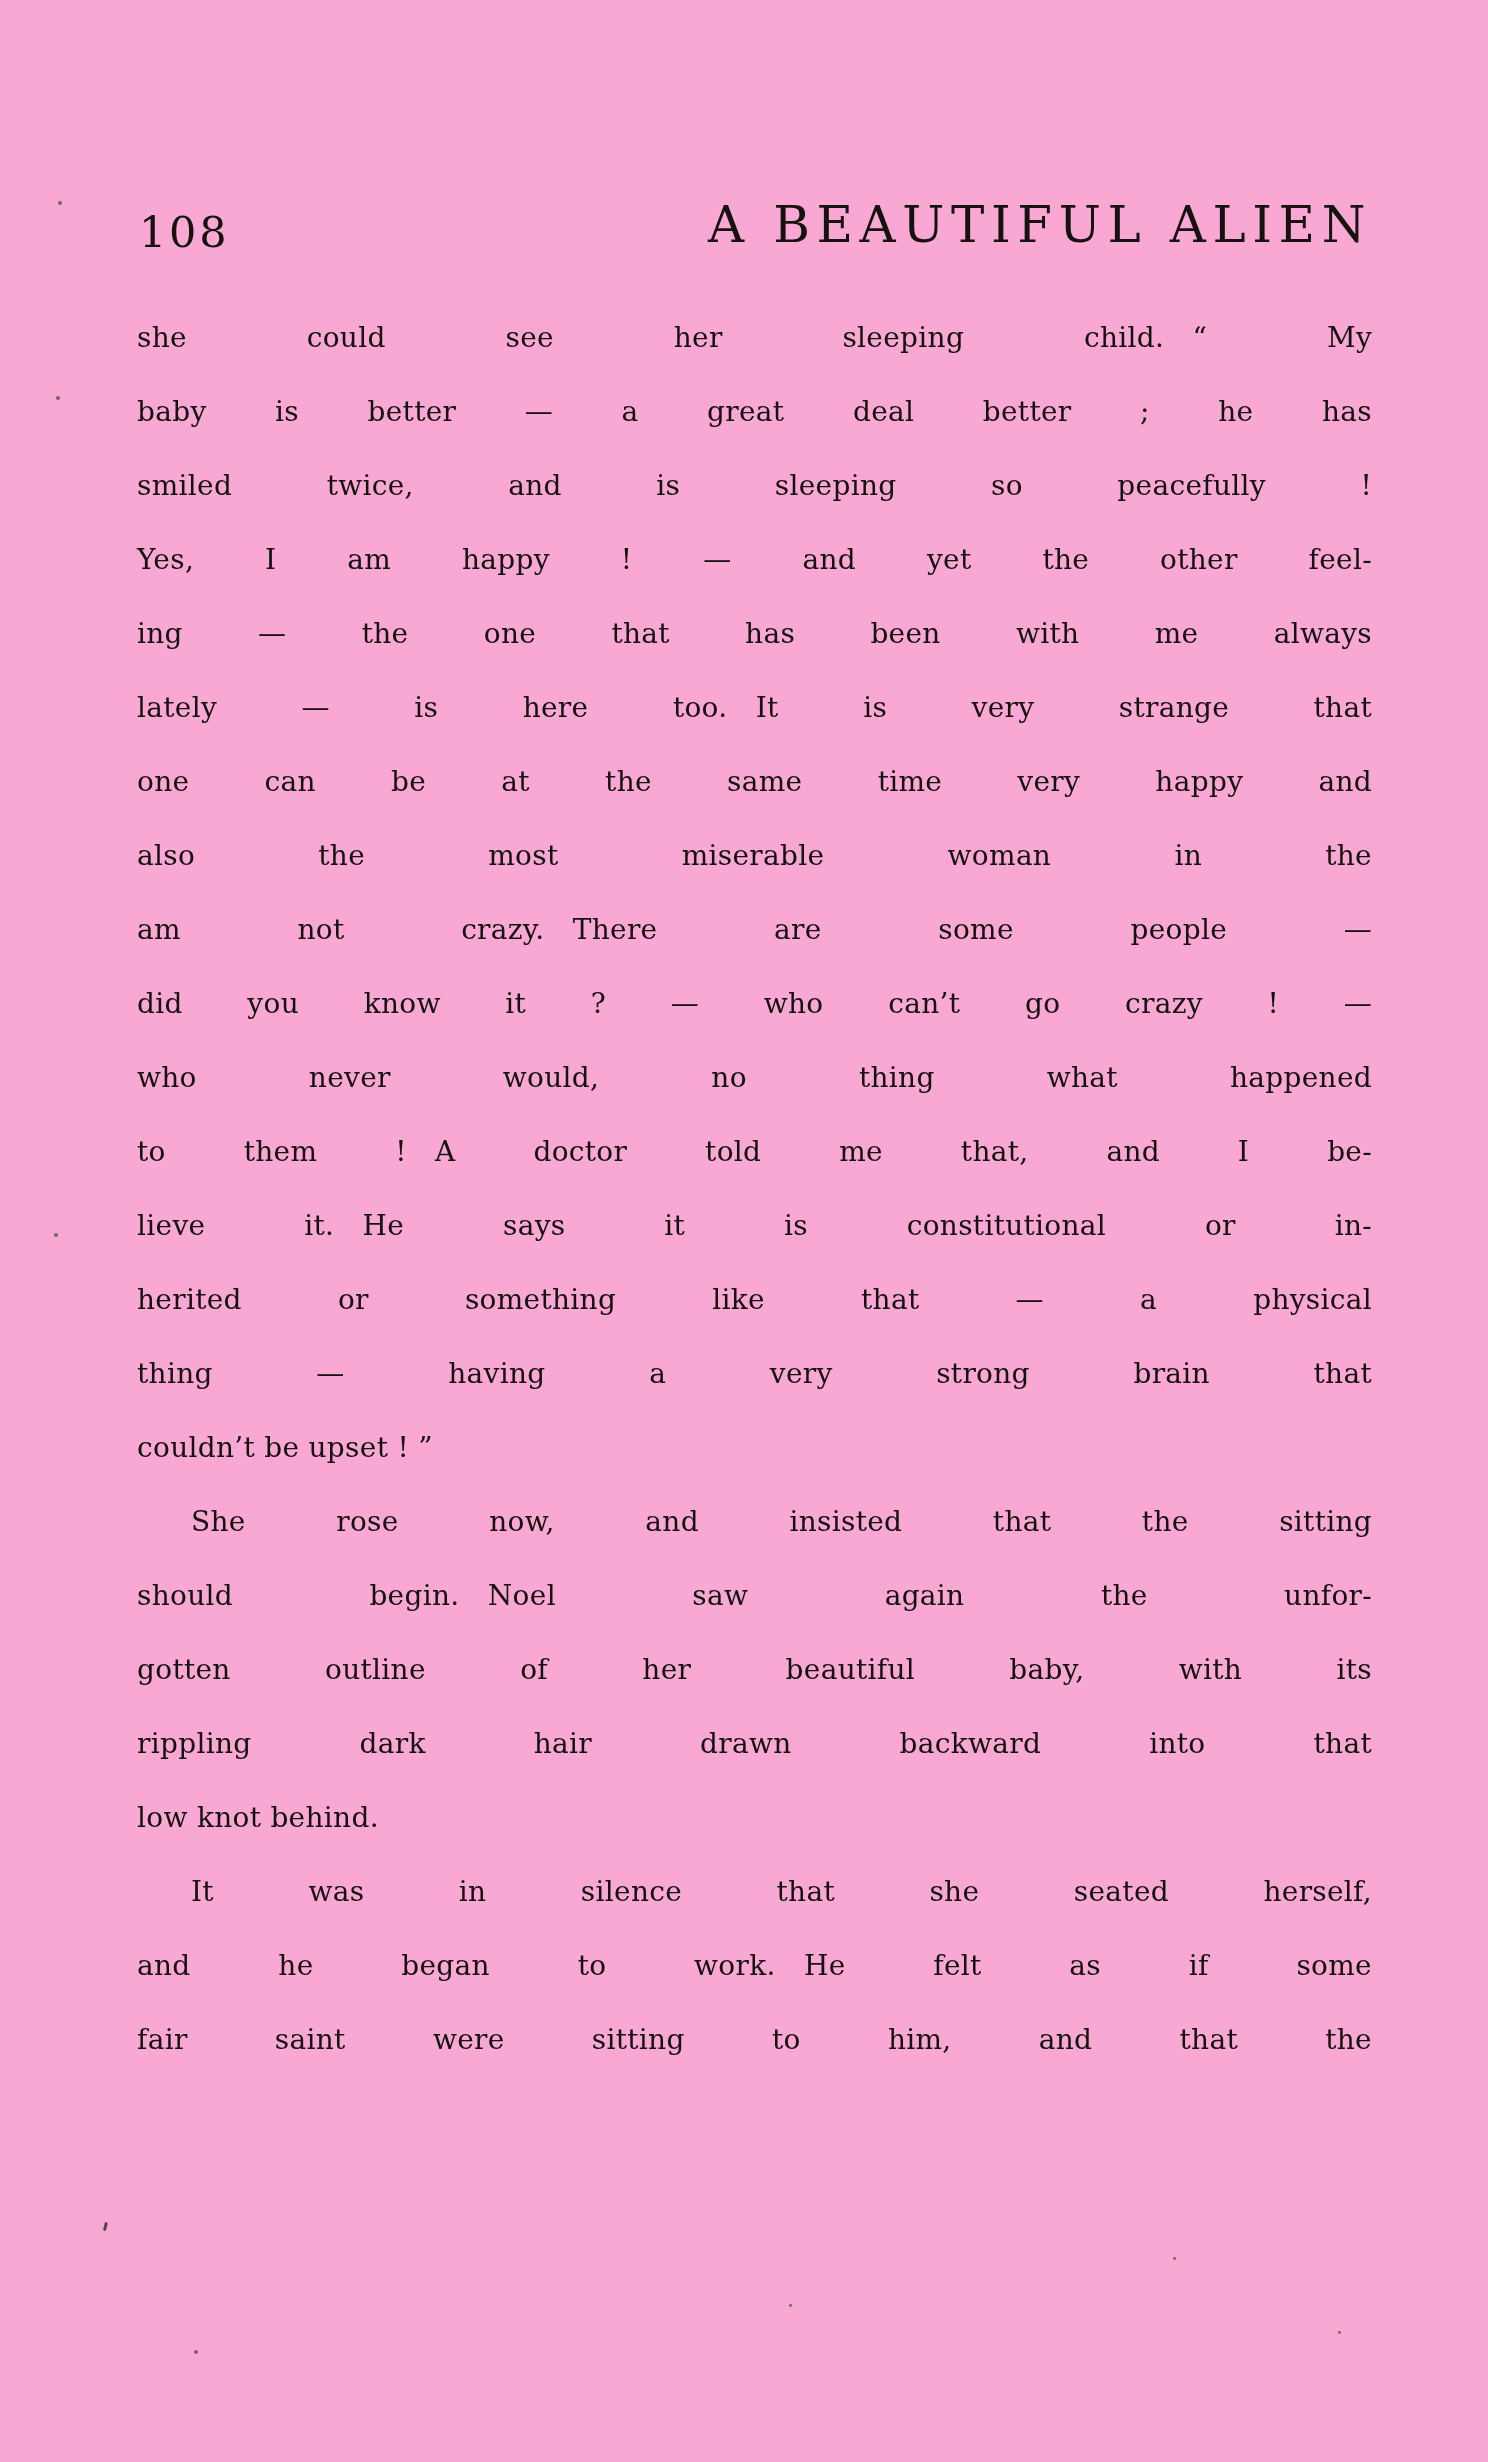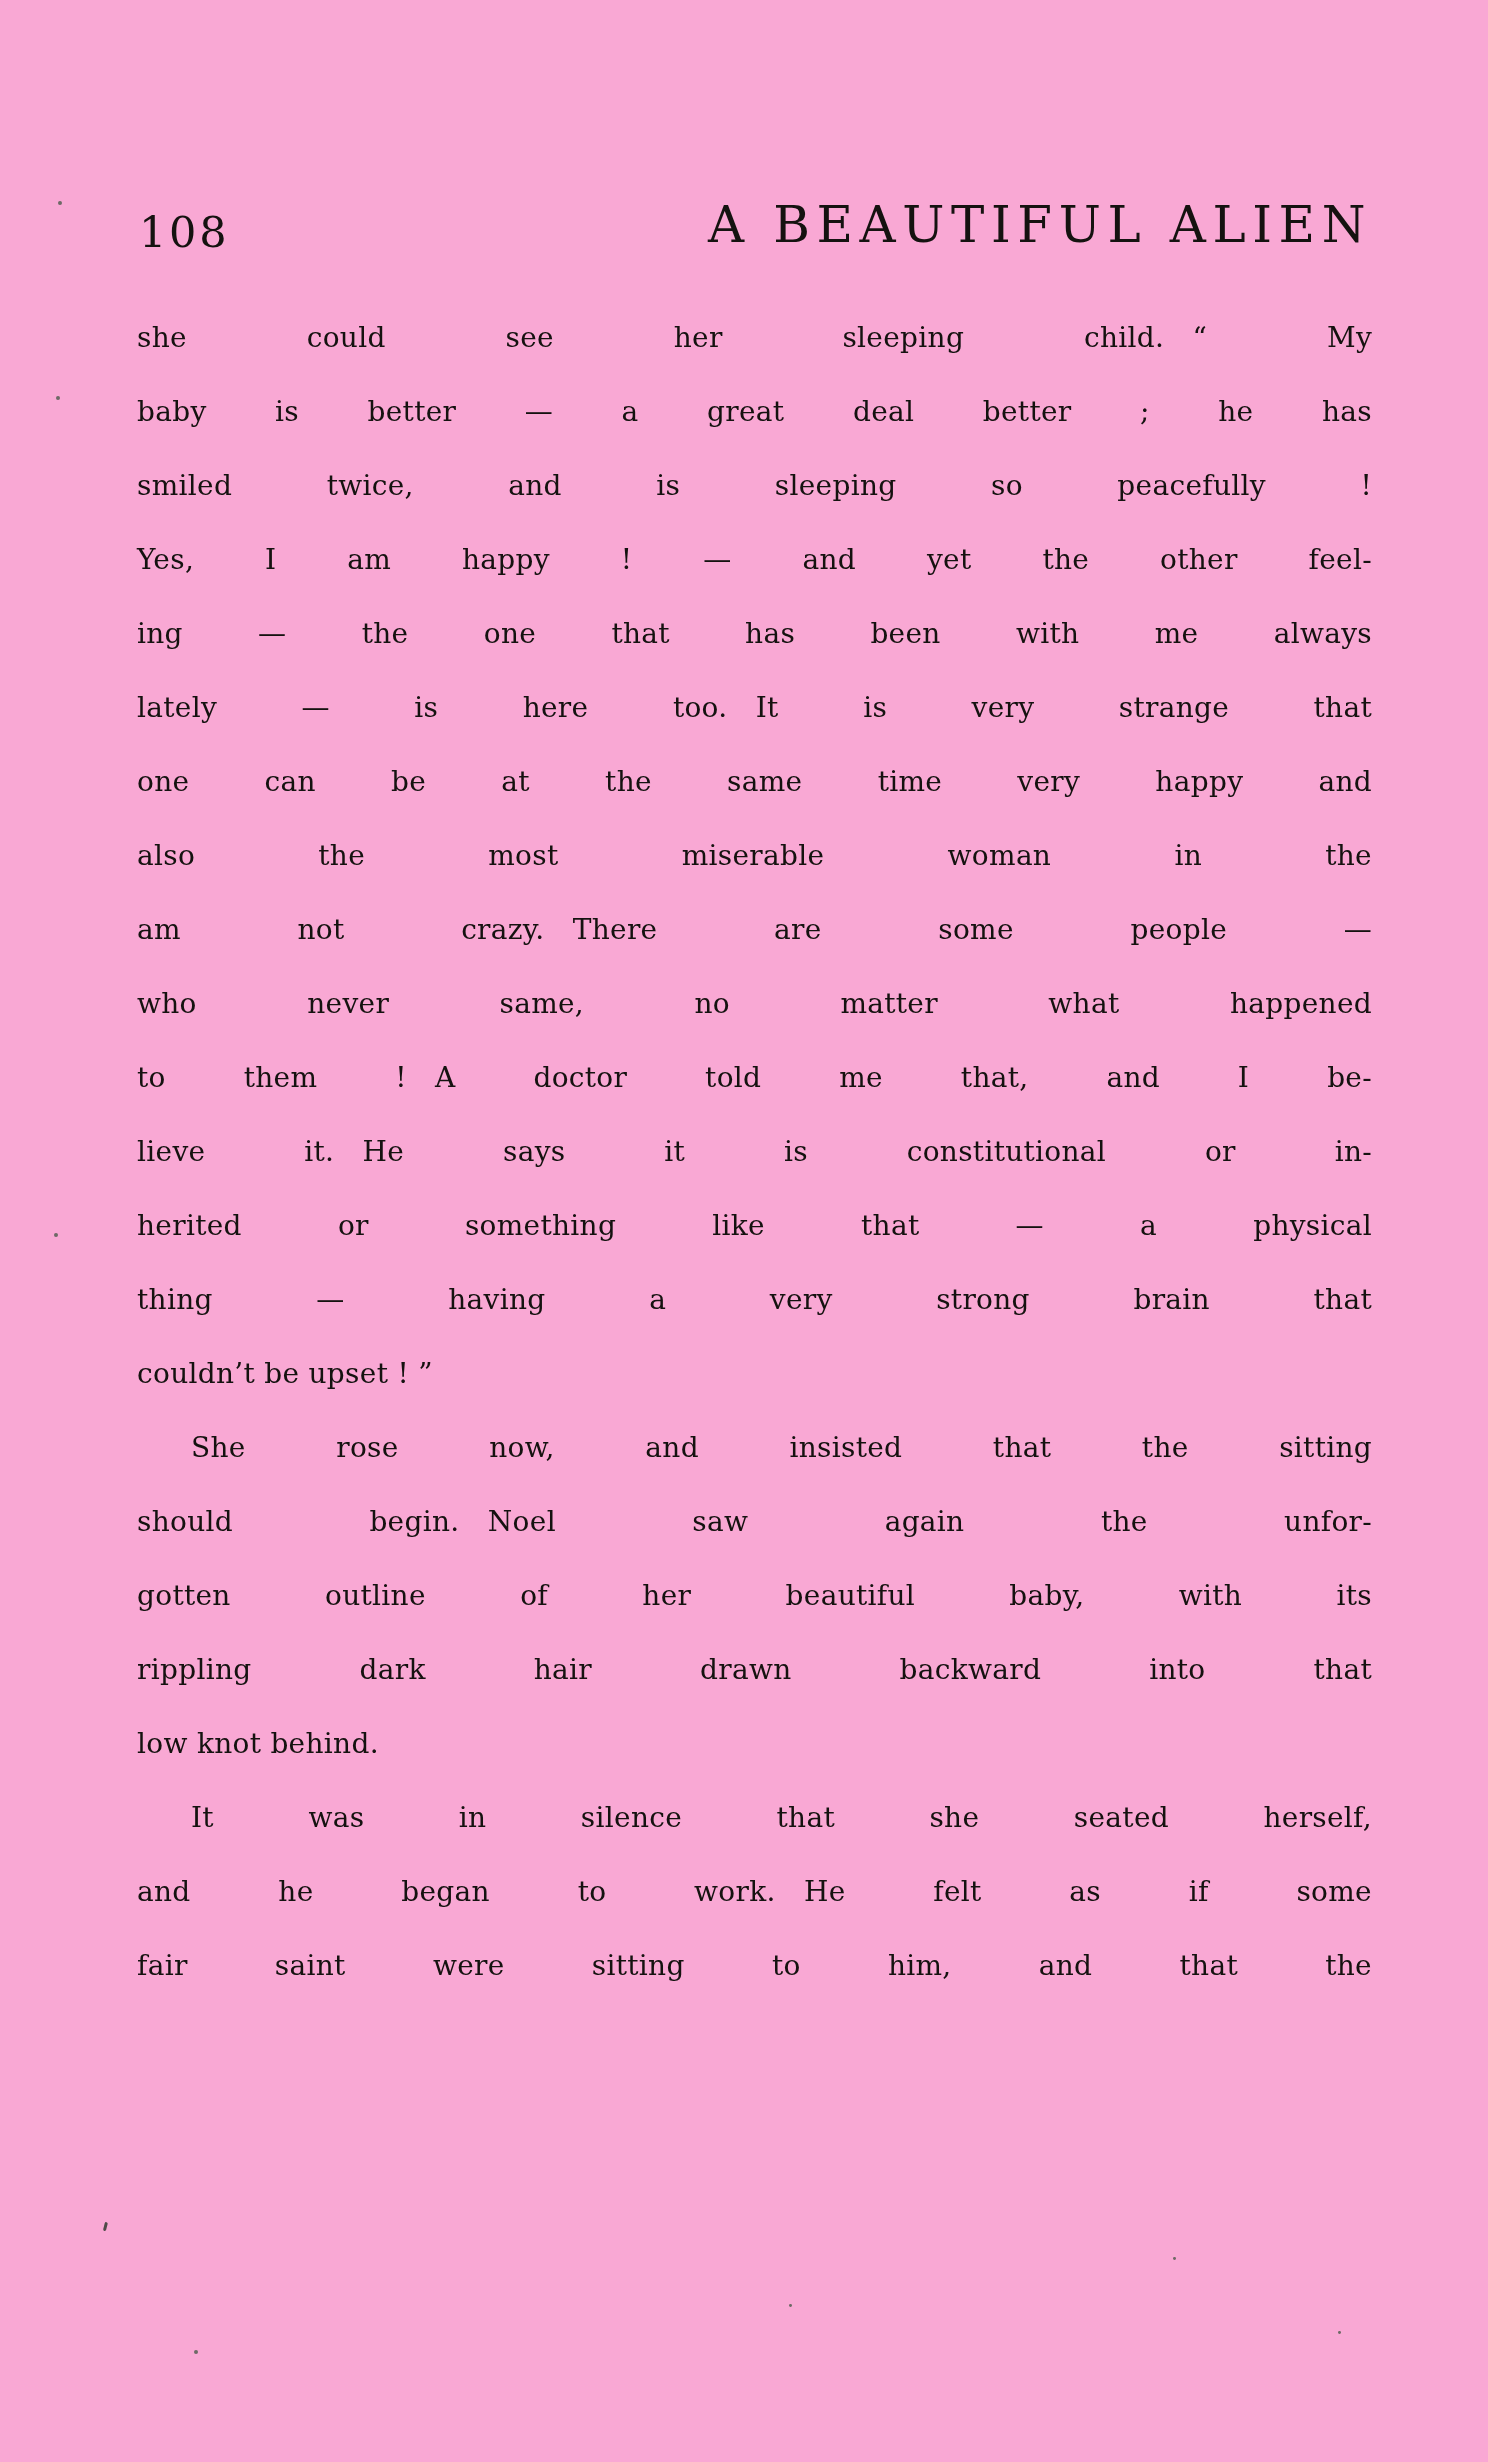--- a/index.html
+++ b/index.html
@@ -90,21 +90,22 @@
   <main class="text-block">
     <div class="line">she could see her sleeping child. “&nbsp;My</div>
     <div class="line">baby is better — a great deal better&nbsp;; he has</div>
     <div class="line">smiled twice, and is sleeping so peacefully&nbsp;!</div>
     <div class="line">Yes, I am happy&nbsp;! — and yet the other feel-</div>
     <div class="line">ing — the one that has been with me always</div>
     <div class="line">lately — is here too. It is very strange that</div>
     <div class="line">one can be at the same time very happy and</div>
     <div class="line">also the most miserable woman in the</div>
     <div class="line">am not crazy. There are some people —</div>
-    <div class="line">who never same, no matter what happened</div>
+    <div class="line">did you know it&nbsp;? — who can’t go crazy&nbsp;! —</div>
+    <div class="line">who never would, no thing what happened</div>
     <div class="line">to them&nbsp;! A doctor told me that, and I be-</div>
     <div class="line">lieve it. He says it is constitutional or in-</div>
     <div class="line">herited or something like that — a physical</div>
     <div class="line">thing — having a very strong brain that</div>
     <div class="line para-end">couldn’t be upset&nbsp;!&nbsp;”</div>
     <div class="line indent">She rose now, and insisted that the sitting</div>
     <div class="line">should begin. Noel saw again the unfor-</div>
     <div class="line">gotten outline of her beautiful baby, with its</div>
     <div class="line">rippling dark hair drawn backward into that</div>
     <div class="line para-end">low knot behind.</div>

